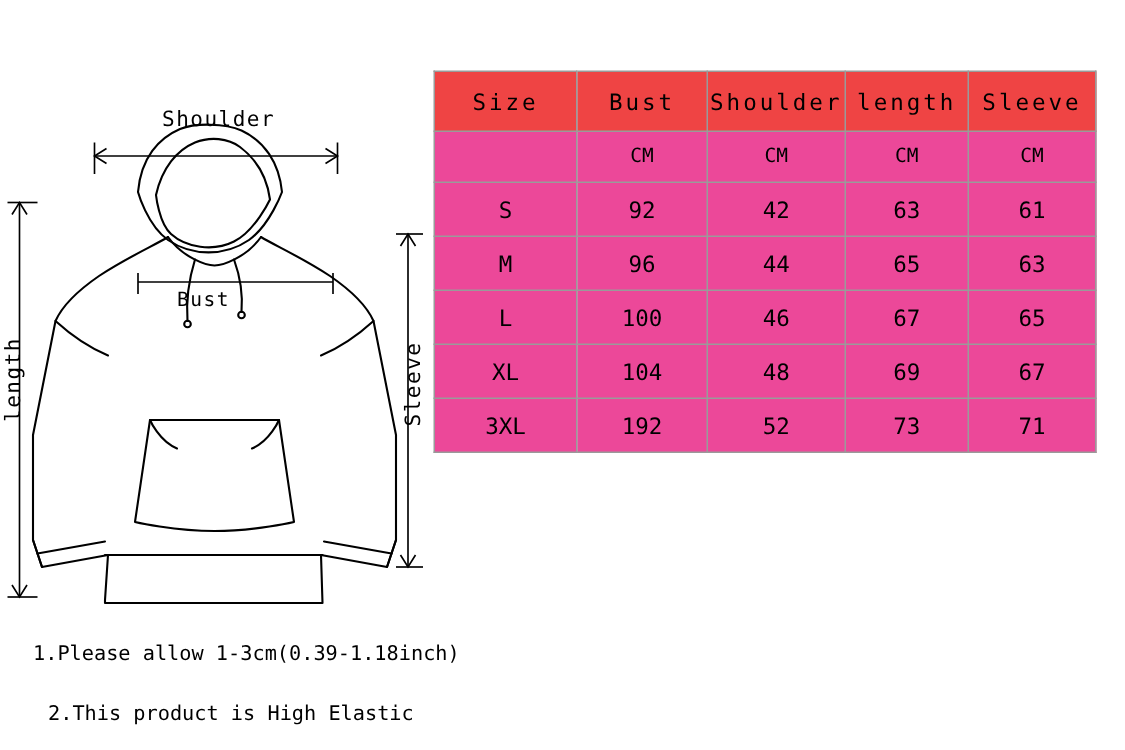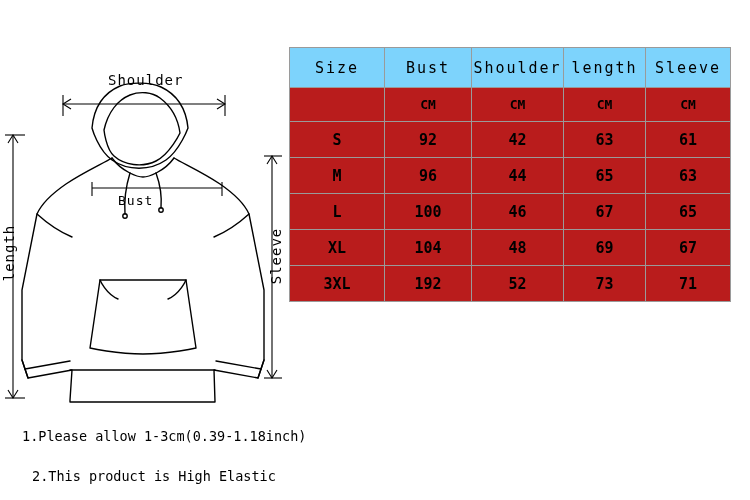--- a/index.html
+++ b/index.html
@@ -83,27 +83,26 @@
     text-align: center;
     vertical-align: middle;
     font-family: "DejaVu Sans Mono", monospace;
     font-weight: normal;
     color: #000;
   }
   table#size-table th {
     height: 37px;
     font-size: 15px;
     letter-spacing: 2px;
-    background: #7dd3fc;
+    background: #ef4444;
   }
   table#size-table td {
     height: 33px;
     font-size: 15px;
-    background: #b91c1c;
-    font-weight: bold;
+    background: #ec4899;
   }
   table#size-table tr.unit-row td {
     font-size: 13px;
     height: 31px;
   }
   col.c-size { width: 95px; }
   col.c-bust { width: 87px; }
   col.c-shoulder { width: 92px; }
   col.c-length { width: 82px; }
   col.c-sleeve { width: 85px; }

